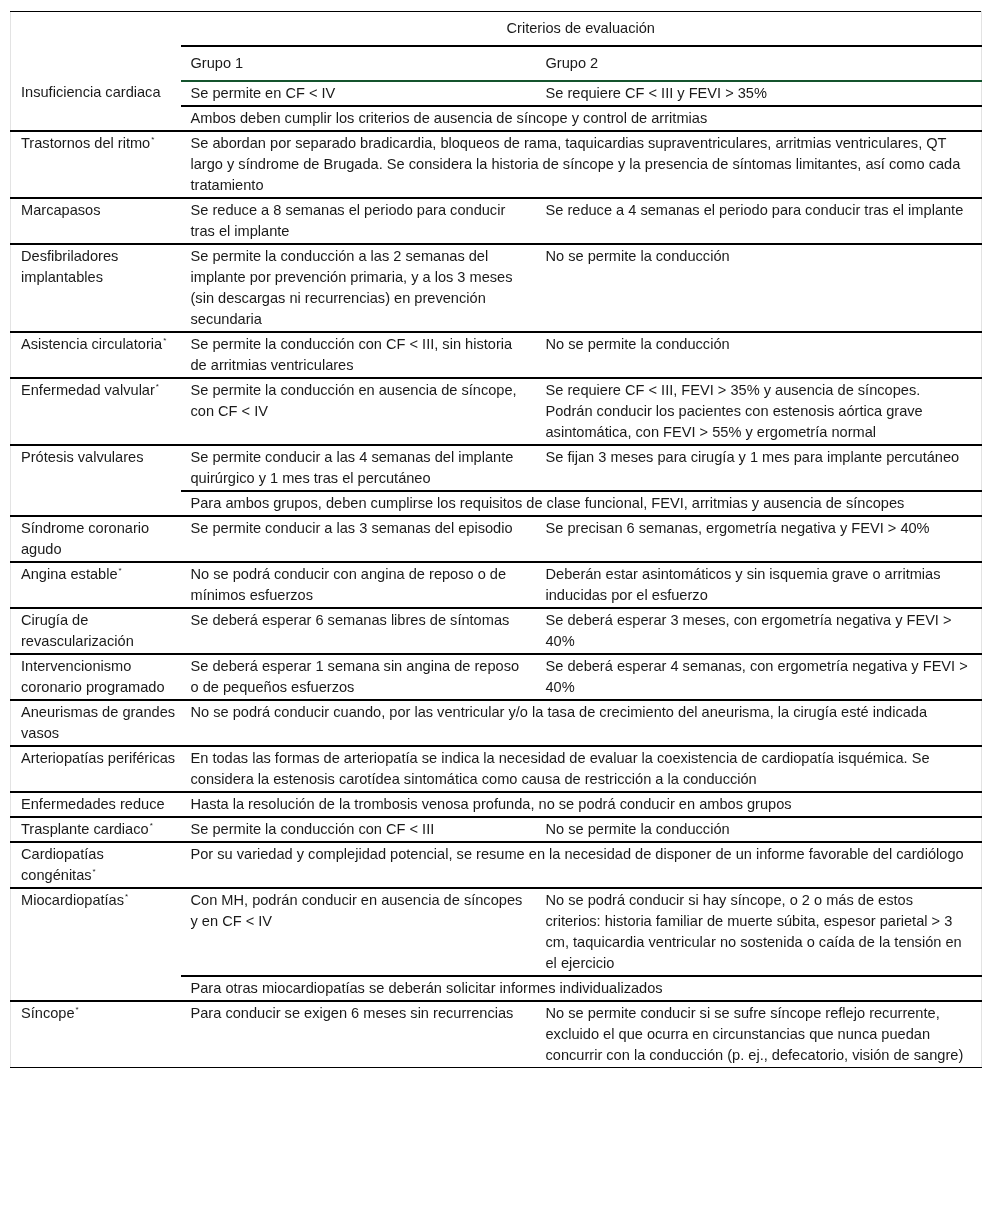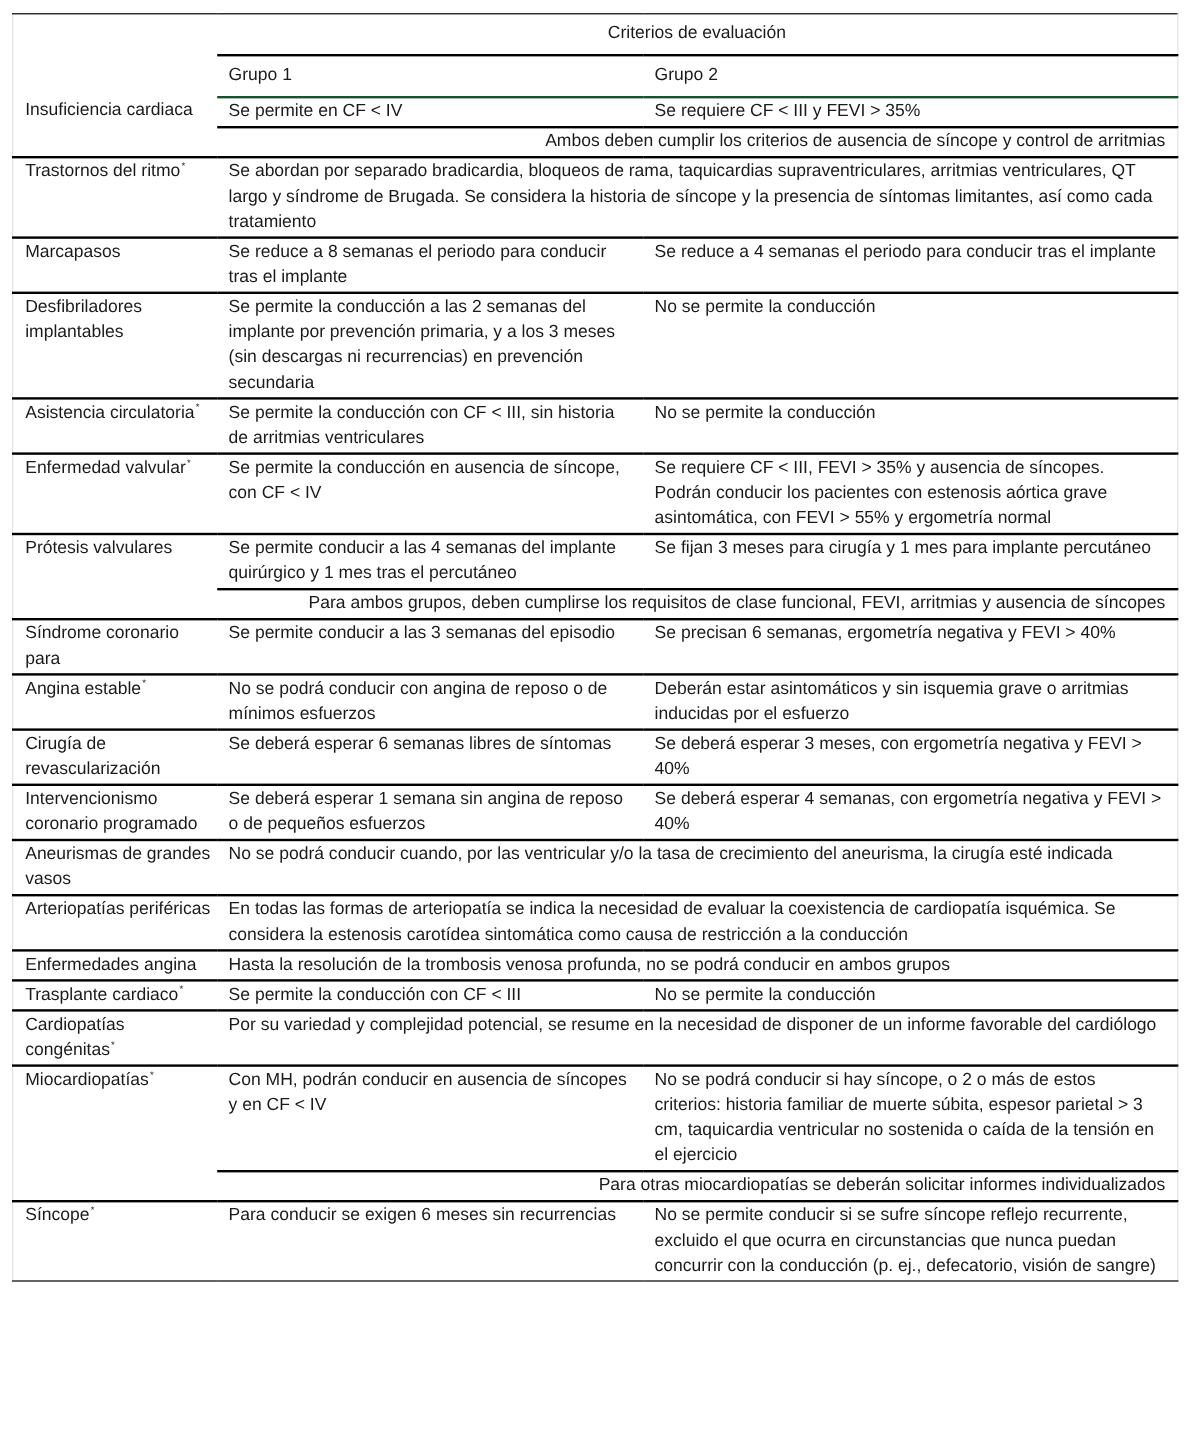--- a/index.html
+++ b/index.html
@@ -9,21 +9,21 @@
   col.c0 { width: 170px; }
   col.c1 { width: 355px; }
   col.c2 { width: 446px; }
   td, th { vertical-align: top; text-align: left; font-weight: normal; padding: 1px 10px 1px 10px; }
   table { border-left: 1px solid #e3e3e3; border-right: 1px solid #e3e3e3; border-top: 1px solid #000; border-bottom: 1px solid #000; }
   .hdr-top th { padding-top: 6px; padding-bottom: 6px; }
   .hdr-top th.span { text-align: center; border-bottom: 2px solid #000; }
   .hdr-grp th { padding-top: 6px; padding-bottom: 6px; border-bottom: 2px solid #14532d; }
   tr.row > td { border-top: 2px solid #000; }
   tr.row:first-of-type > td { border-top: none; }
-  tr.sub > td { border-top: 2px solid #000; text-align: right; }
+  tr.sub > td { border-top: 2px solid #000; }
   td.rowlabel { padding-right: 4px; }
   sup { font-size: 8px; line-height: 0; vertical-align: 6px; margin-left: 1px; }
 </style>
 </head>
 <body>
 
 <div class="wrap">
   <table>
     <colgroup>
         <col class="c0">
@@ -75,21 +75,21 @@
         </tr>
         <tr class="row">
           <td class="rowlabel" rowspan="2"><span>Prótesis valvulares</span></td>
           <td>Se permite conducir a las 4 semanas del implante quirúrgico y 1 mes tras el percutáneo</td>
           <td>Se fijan 3 meses para cirugía y 1 mes para implante percutáneo</td>
         </tr>
         <tr class="sub">
           <td colspan="2">Para ambos grupos, deben cumplirse los requisitos de clase funcional, FEVI, arritmias y ausencia de síncopes</td>
         </tr>
         <tr class="row">
-          <td class="rowlabel"><span>Síndrome coronario para</span></td>
+          <td class="rowlabel"><span>Síndrome coronario agudo</span></td>
           <td>Se permite conducir a las 3 semanas del episodio</td>
           <td>Se precisan 6 semanas, ergometría negativa y FEVI &gt; 40%</td>
         </tr>
         <tr class="row">
           <td class="rowlabel"><span>Angina estable</span><sup>*</sup></td>
           <td>No se podrá conducir con angina de reposo o de mínimos esfuerzos</td>
           <td>Deberán estar asintomáticos y sin isquemia grave o arritmias inducidas por el esfuerzo</td>
         </tr>
         <tr class="row">
           <td class="rowlabel"><span>Cirugía de revascularización</span></td>
@@ -103,21 +103,21 @@
         </tr>
         <tr class="row">
           <td class="rowlabel"><span>Aneurismas de grandes vasos</span></td>
           <td colspan="2">No se podrá conducir cuando, por las ventricular y/o la tasa de crecimiento del aneurisma, la cirugía esté indicada</td>
         </tr>
         <tr class="row">
           <td class="rowlabel"><span>Arteriopatías periféricas</span></td>
           <td colspan="2">En todas las formas de arteriopatía se indica la necesidad de evaluar la coexistencia de cardiopatía isquémica. Se considera la estenosis carotídea sintomática como causa de restricción a la conducción</td>
         </tr>
         <tr class="row">
-          <td class="rowlabel"><span>Enfermedades angina</span></td>
+          <td class="rowlabel"><span>Enfermedades reduce</span></td>
           <td colspan="2">Hasta la resolución de la trombosis venosa profunda, no se podrá conducir en ambos grupos</td>
         </tr>
         <tr class="row">
           <td class="rowlabel"><span>Trasplante cardiaco</span><sup>*</sup></td>
           <td>Se permite la conducción con CF &lt; III</td>
           <td>No se permite la conducción</td>
         </tr>
         <tr class="row">
           <td class="rowlabel"><span>Cardiopatías congénitas</span><sup>*</sup></td>
           <td colspan="2">Por su variedad y complejidad potencial, se resume en la necesidad de disponer de un informe favorable del cardiólogo</td>

